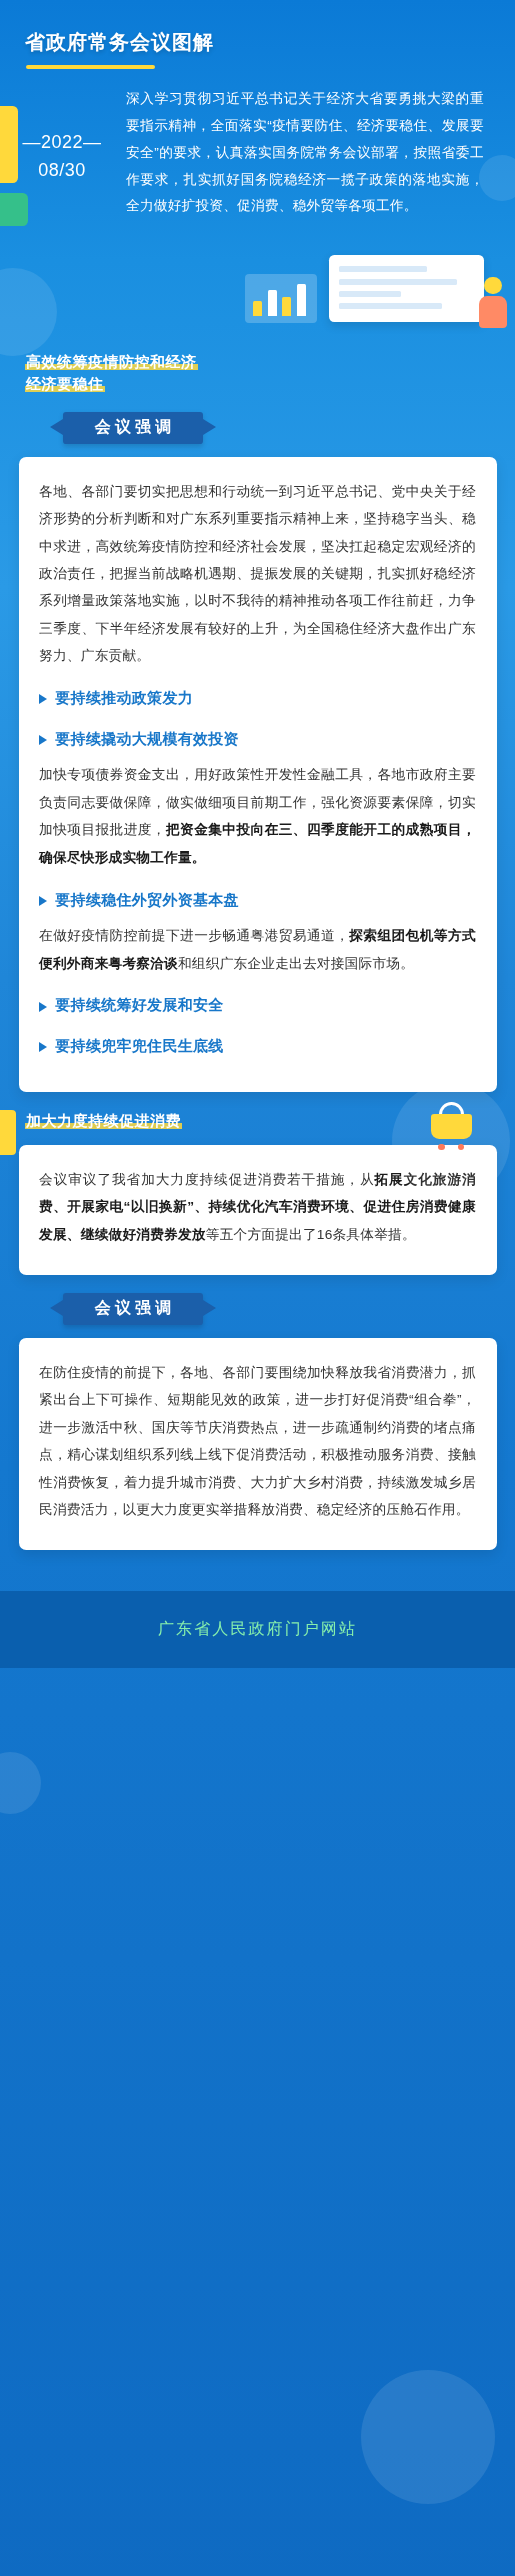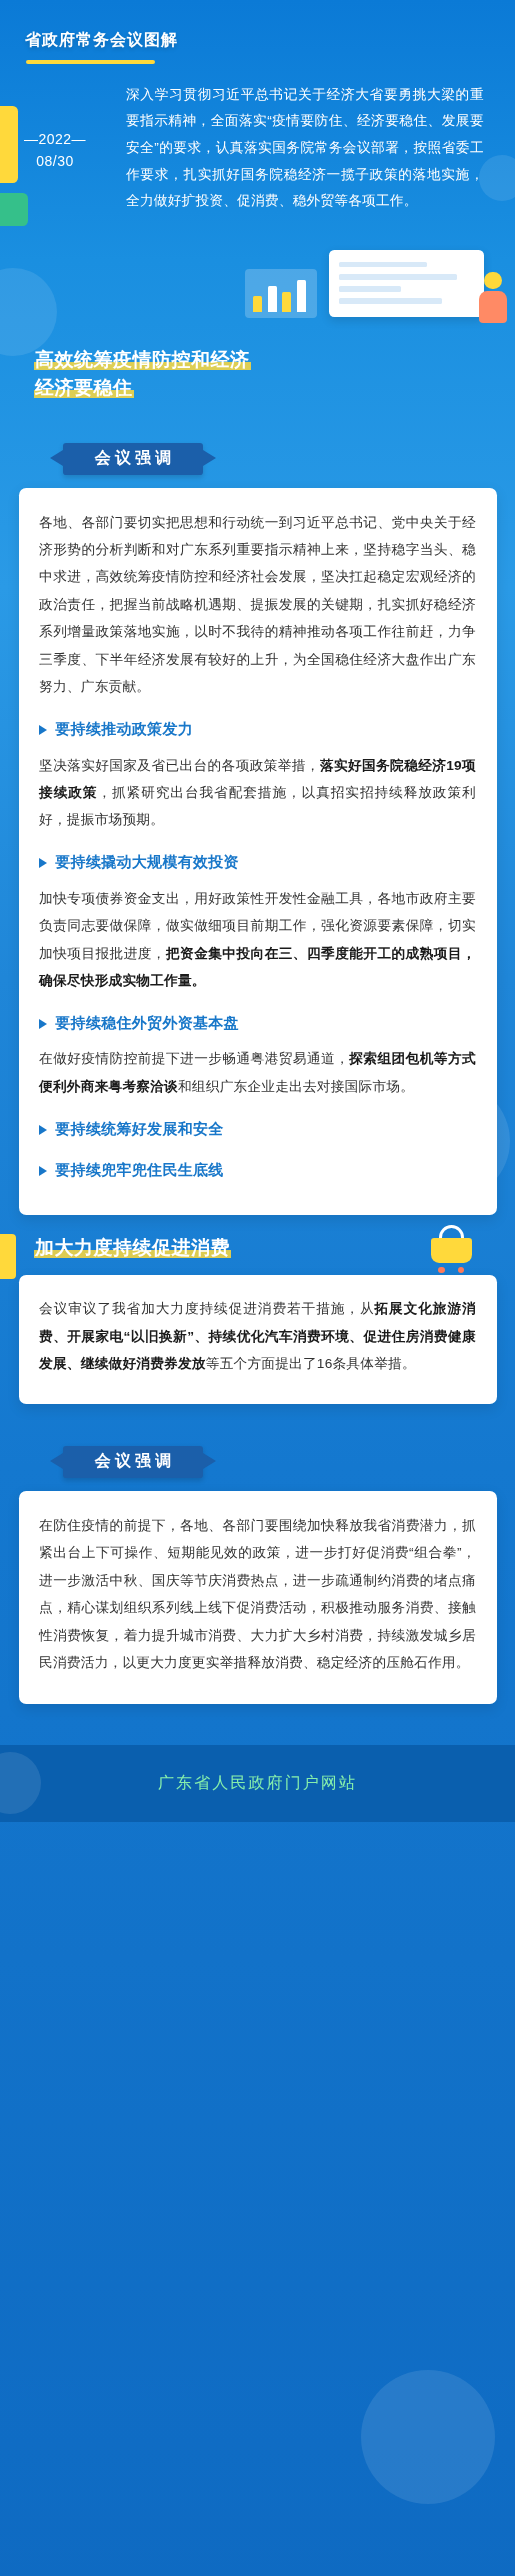--- a/index.html
+++ b/index.html
@@ -24,21 +24,21 @@
   .bubble.b4 { width: 62px; height: 62px; left: -20.6px; top: 1752px; }
   .bubble.b5 { width: 134px; height: 134px; left: 361px; top: 2370px; }
 
   
   .header {
     position: relative;
     padding: 30px 25px 20.6px 25px;
   }
   .header-title {
     color: #ffffff;
-    font-size: 16px;
+    font-size: 20px;
     font-weight: bold;
     letter-spacing: 1px;
     line-height: 1.2;
     text-shadow: 0 1.5px 4.1px rgba(0,0,0,0.18);
   }
   .header-underline {
     width: 129px; height: 3.6px; border-radius: 2.1px;
     background: #ffd93b;
     margin: 11.3px 0 0 1px;
   }
@@ -48,25 +48,25 @@
     font-size: 13.7px;
     line-height: 1.95;
     letter-spacing: 0.2px;
     text-align: justify;
     padding-right: 6.2px;
   }
 
   
   .date-badge {
     position: absolute;
-    left: 14px;
+    left: 21px;
     top: 129px;
     width: 82px;
     color: #ffffff;
-    font-size: 14px;
+    font-size: 18px;
     line-height: 1.55;
     text-align: center;
     letter-spacing: 0.5px;
   }
   .date-badge .d1 { white-space: nowrap; }
   .date-badge .d2 { white-space: nowrap; }
 
   
   .shape-yellow {
     position: absolute; left: 0; top: 106px;
@@ -111,25 +111,25 @@
   .illus .chart i:nth-child(4) { left: 52px; height: 32px; background:#ffffff; }
   .illus .person {
     position: absolute; right: 8.2px; top: 34px; width: 28px; height: 52px;
   }
   .illus .person .head { width: 17.5px; height: 17.5px; border-radius: 50%; background:#ffd93b; margin: 0 auto; }
   .illus .person .body { width: 28px; height: 32px; border-radius: 8.2px 8.2px 4.1px 4.1px; background:#ff8a65; margin-top: 2.1px; }
 
   
   .section-heading {
     color: #ffffff;
-    font-size: 19px;
+    font-size: 15px;
     font-weight: bold;
     line-height: 1.45;
     letter-spacing: 0.5px;
-    padding: 0 34px;
+    padding: 0 25px;
     margin-top: 5.2px;
   }
   .section-heading .hl {
     display: inline;
     background: linear-gradient(transparent 62%, rgba(255,217,59,0.85) 62%);
     padding: 0 1px;
   }
 
   
   .sec2-wrap { position: relative; padding-top: 13.4px; }
@@ -158,21 +158,20 @@
   
   .ribbon-row { padding: 17.5px 25px 0 25px; }
   .ribbon {
     position: relative;
     width: 140px; height: 32px;
     background: #1b5faa;
     border-radius: 3.1px;
     margin-left: 38px;
     display: flex; align-items: center; justify-content: center;
     box-shadow: 0 2.1px 5.2px rgba(0,0,0,0.15);
-    margin-top: 24px;
   }
   .ribbon .txt {
     color: #ffffff; font-size: 16px; font-weight: bold; letter-spacing: 4.1px; text-indent: 4.1px;
   }
   .ribbon::before, .ribbon::after {
     content: ""; position: absolute; top: 7.2px;
     width: 0; height: 0; border-top: 8.8px solid transparent; border-bottom: 8.8px solid transparent;
   }
   .ribbon::before { left: -13.4px; border-right: 13.4px solid #1b5faa; }
   .ribbon::after  { right: -13.4px; border-left: 13.4px solid #1b5faa; }
@@ -281,23 +280,20 @@
     </div>
   </div>
 
   <div class="card">
     <div class="para">各地、各部门要切实把思想和行动统一到习近平总书记、党中央关于经济形势的分析判断和对广东系列重要指示精神上来，坚持稳字当头、稳中求进，高效统筹疫情防控和经济社会发展，坚决扛起稳定宏观经济的政治责任，把握当前战略机遇期、提振发展的关键期，扎实抓好稳经济系列增量政策落地实施，以时不我待的精神推动各项工作往前赶，力争三季度、下半年经济发展有较好的上升，为全国稳住经济大盘作出广东努力、广东贡献。</div>
 
     <div class="sub">
       <div class="tri"></div>
       <div class="txt">要持续推动政策发力</div>
     </div>
-    <div class="para">
-      <span>坚决落实好国家及省已出台的各项政策举措，</span><span class="b">落实好国务院稳经济19项接续政策</span><span>，抓紧研究出台我省配套措施，以真招实招持续释放政策利好，提振市场预期。</span>
-    </div>
 
     <div class="sub">
       <div class="tri"></div>
       <div class="txt">要持续撬动大规模有效投资</div>
     </div>
     <div class="para">
       <span>加快专项债券资金支出，用好政策性开发性金融工具，各地市政府主要负责同志要做保障，做实做细项目前期工作，强化资源要素保障，切实加快项目报批进度，</span><span class="b">把资金集中投向在三、四季度能开工的成熟项目，确保尽快形成实物工作量。</span><span></span>
     </div>
 
     <div class="sub">

